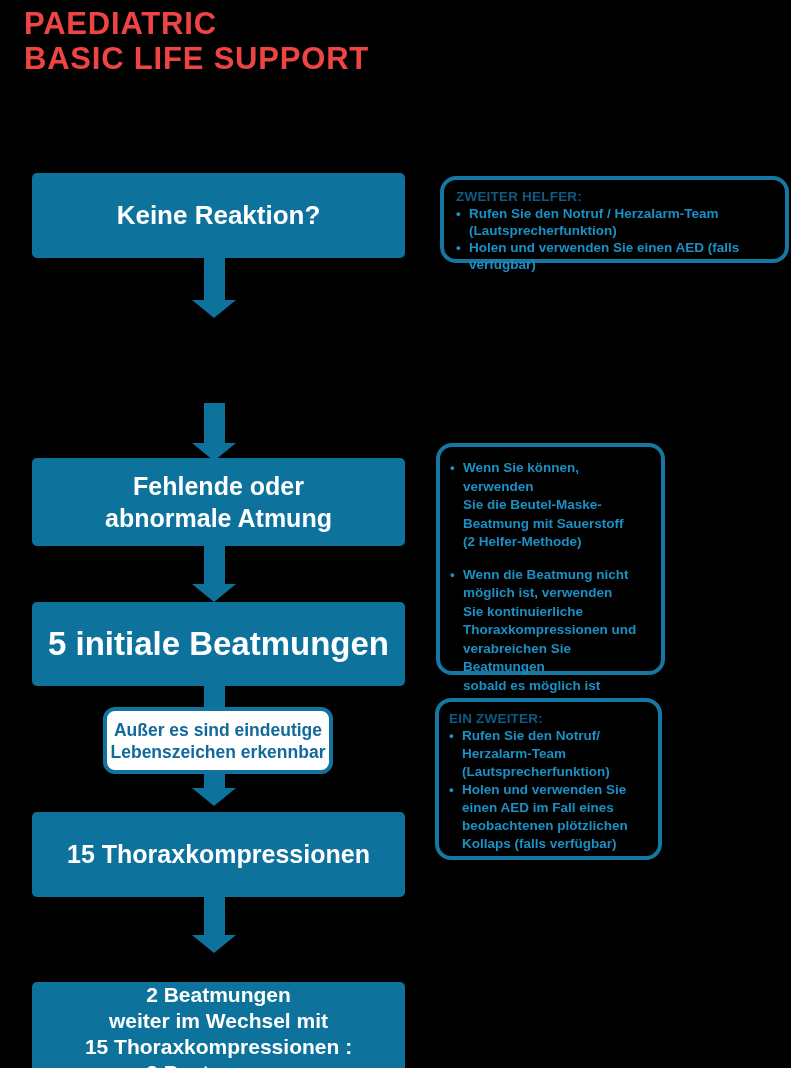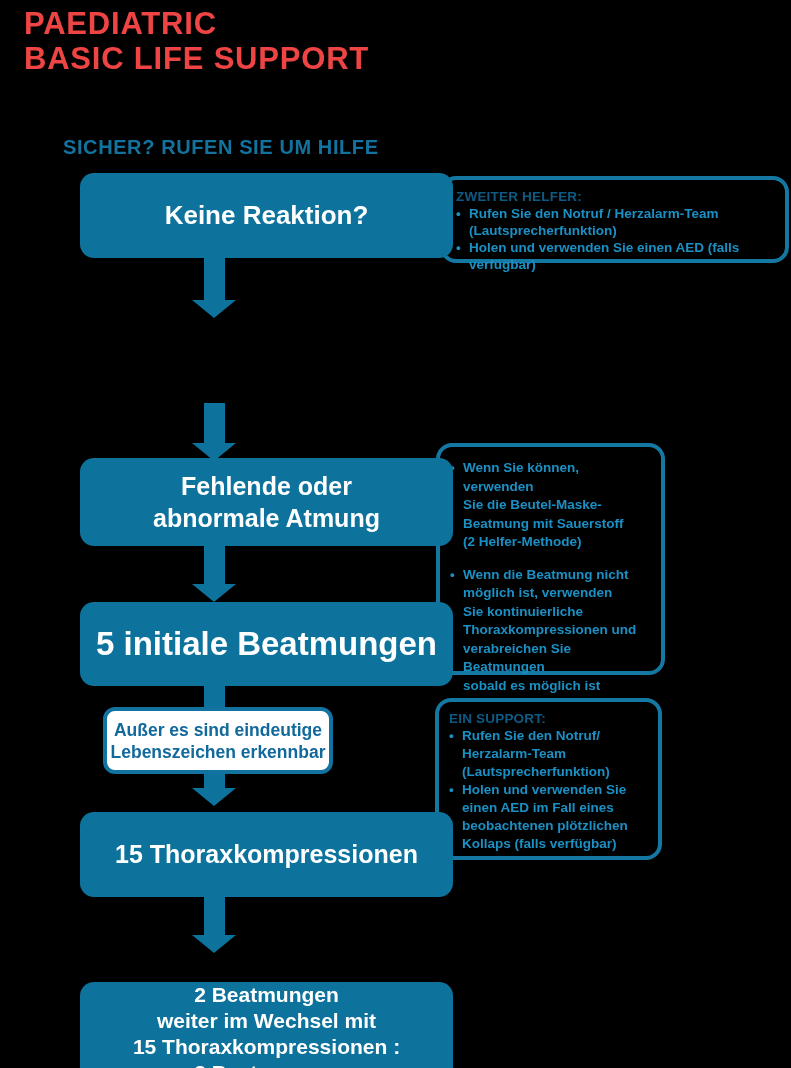--- a/index.html
+++ b/index.html
@@ -17,25 +17,24 @@
     color:#ef4444;font-size:31px;line-height:35px;
     font-weight:bold;letter-spacing:0.8px;
   }
   .safety-heading{
     position:absolute;left:63px;top:136px;
     color:#12749e;font-size:20px;font-weight:bold;letter-spacing:0.6px;
   }
   
   .step{
     position:absolute;left:32px;width:373px;
-    background:#0d739c;border-radius:14px;
+    background:#0d739c;border-radius:5px;
     color:#fff;font-weight:bold;text-align:center;
     display:flex;align-items:center;justify-content:center;
     z-index:3;
-    margin-left:48px;
   }
   .step1{top:173px;height:85px;font-size:26px;}
   .step2{top:318px;height:85px;font-size:26px;}
   .step3{top:458px;height:88px;font-size:25px;line-height:32px;justify-content:center;}
   .step4{top:602px;height:84px;font-size:33px;}
   .step5{top:812px;height:85px;font-size:25px;}
   .step6{top:982px;height:103px;font-size:21px;line-height:26px;}
   
   .arrow{position:absolute;left:192px;width:44px;z-index:1;}
   .arrow .stem{margin:0 auto;width:21px;background:#0d739c;}
@@ -85,21 +84,20 @@
   .note3 .inner{padding:8px 10px;}
   .note3 .bullet-item{line-height:18px;}
 </style>
 </head>
 <body>
 
 <div class="poster">
 
   <div class="title pre">PAEDIATRIC
 BASIC LIFE SUPPORT</div>
-  <div class="safety-heading">SICHER? RUFEN SIE UM HILFE</div>
 
   <div class="step step1">
     <span class="pre">Keine Reaktion?</span>
   </div>
   <div class="step step3">
     <span class="pre">Fehlende oder
 abnormale Atmung</span>
   </div>
   <div class="step step4">
     <span class="pre">5 initiale Beatmungen</span>
@@ -171,21 +169,21 @@
 Sie kontinuierliche
 Thoraxkompressionen und
 verabreichen Sie Beatmungen
 sobald es möglich ist</span>
       </div>
     </div>
   </div>
 
   <div class="side-note note3">
     <div class="inner">
-      <div class="side-heading">EIN SUPPORT:</div>
+      <div class="side-heading">EIN ZWEITER:</div>
       <div class="bullet-item">
         <span class="bullet-glyph">•</span>
         <span class="pre">Rufen Sie den Notruf/
 Herzalarm-Team
 (Lautsprecherfunktion)</span>
       </div>
       <div class="bullet-item">
         <span class="bullet-glyph">•</span>
         <span class="pre">Holen und verwenden Sie
 einen AED im Fall eines

